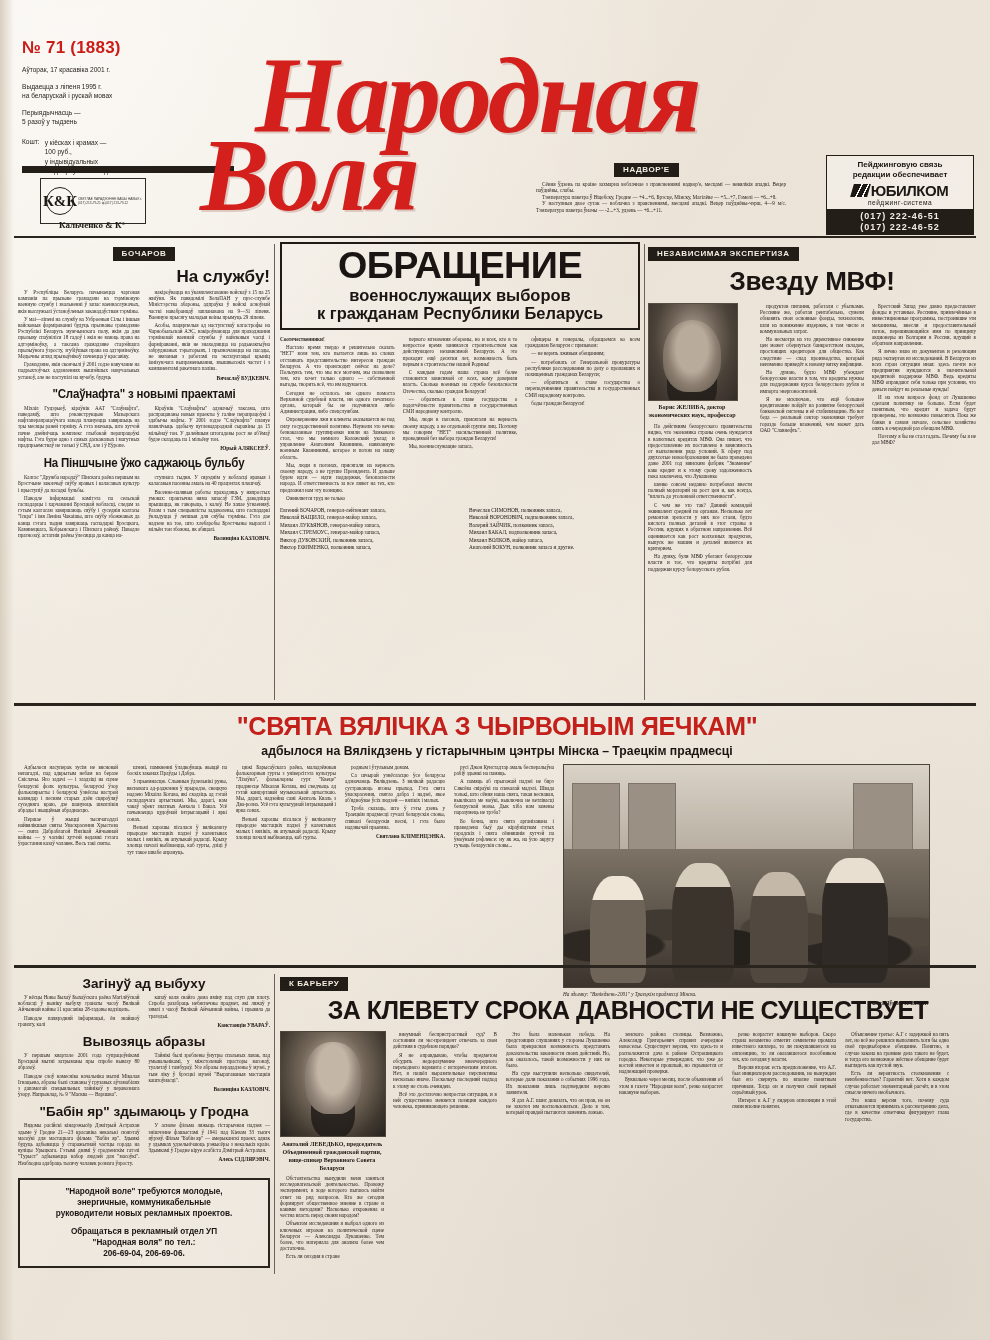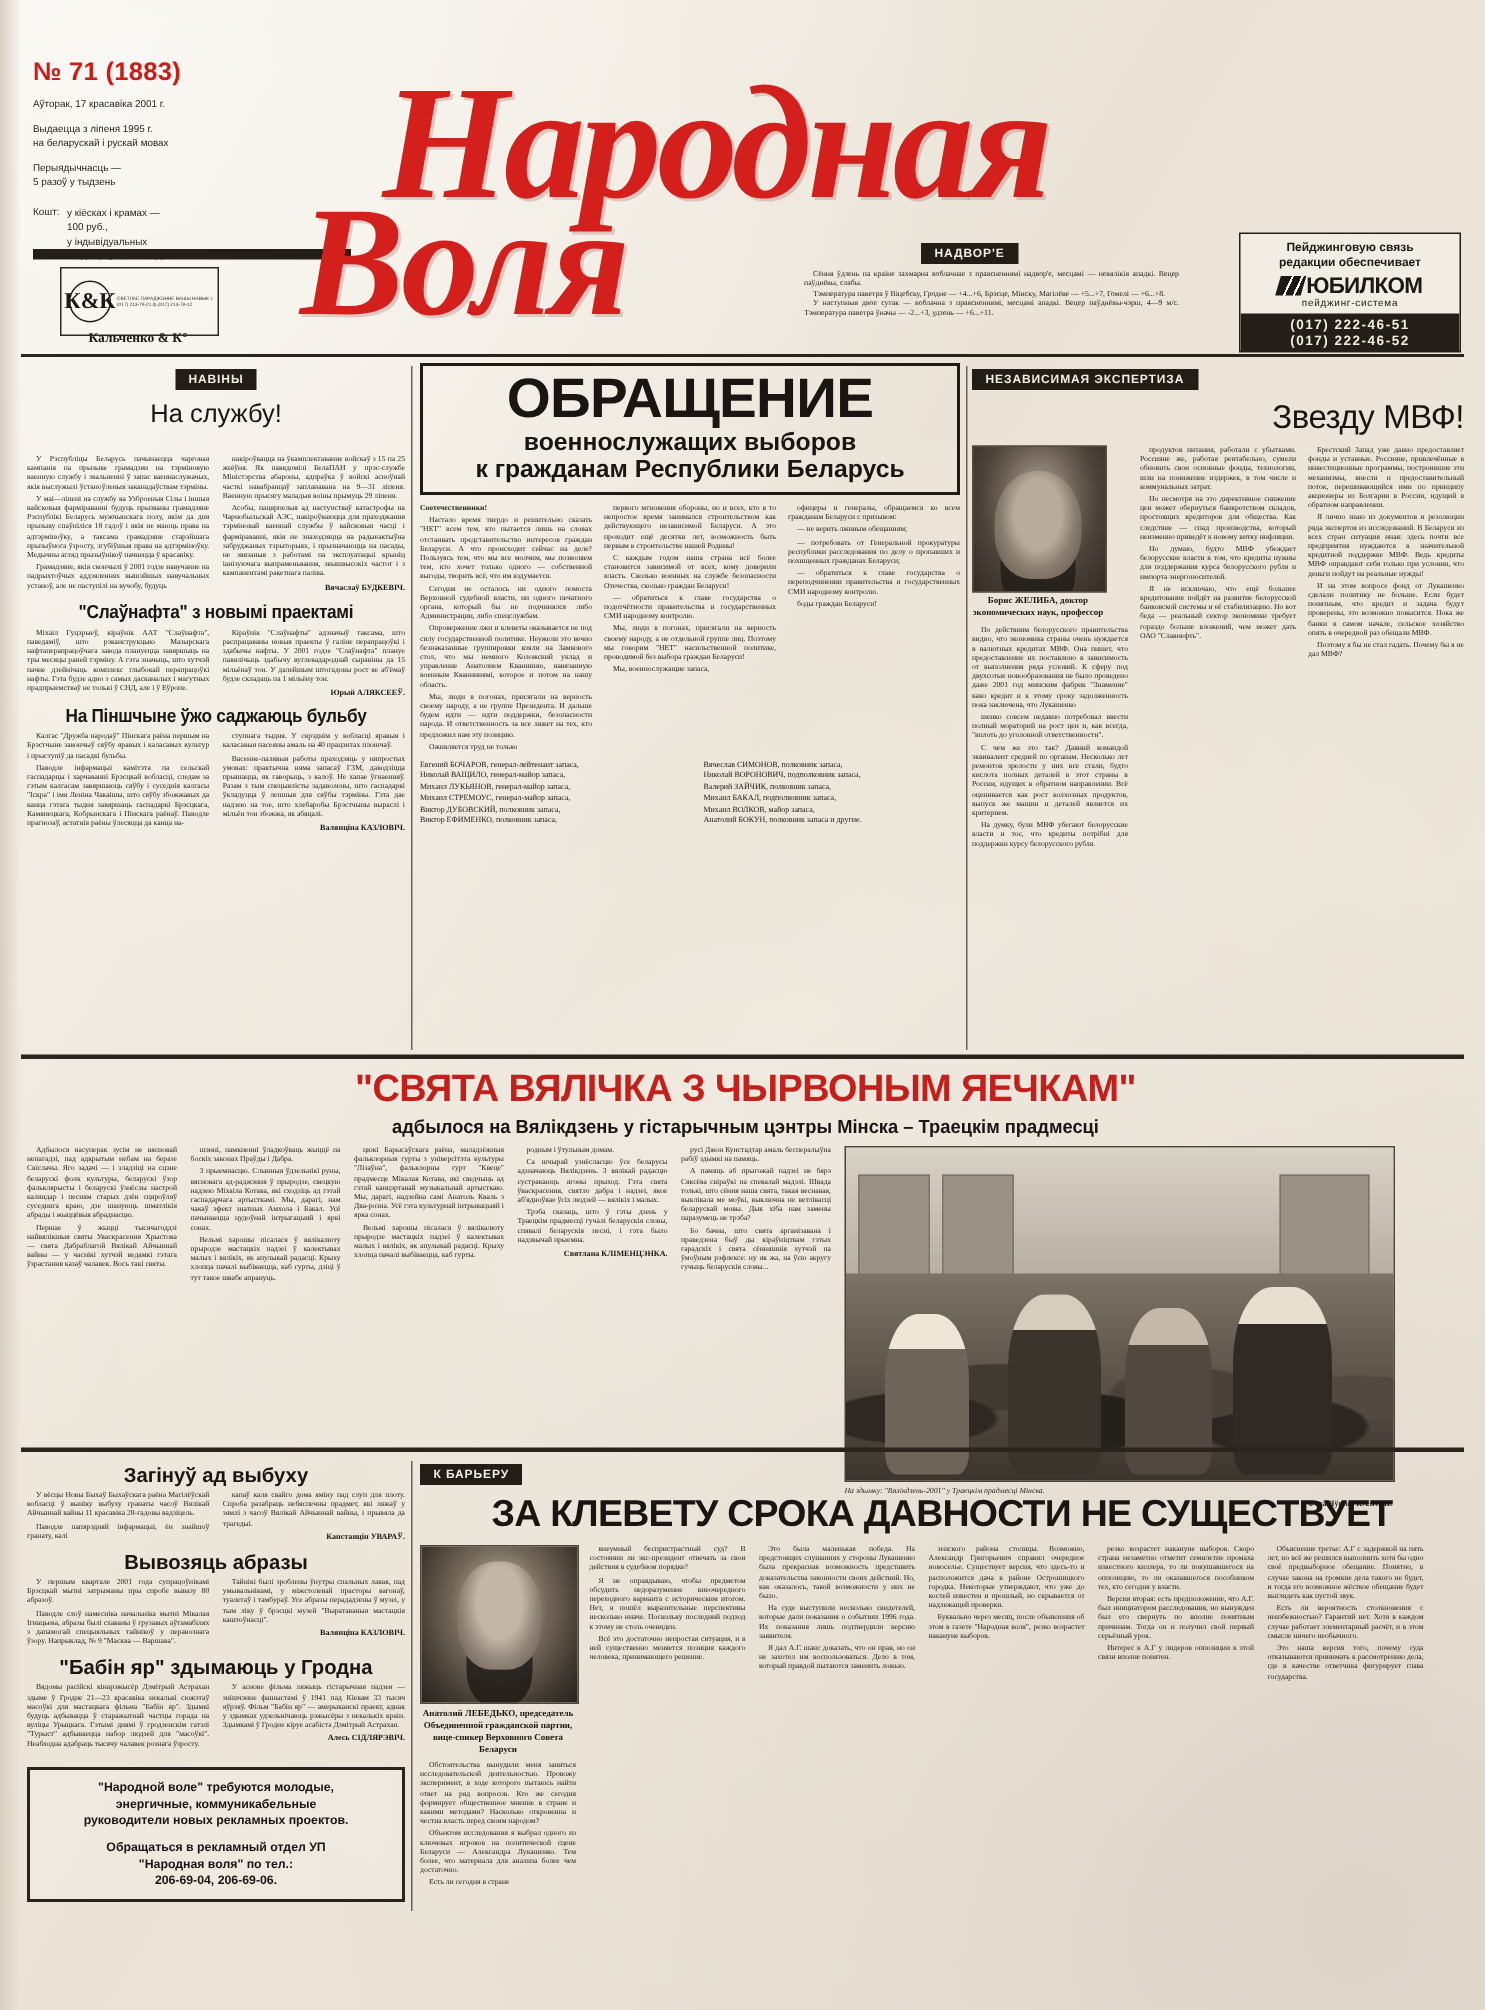--- a/index.html
+++ b/index.html
@@ -126,22 +126,22 @@
   
   #toprule{position:absolute;left:14px;top:236px;width:962px;height:2px;background:#2a241e;}
 
   
   .vline{position:absolute;width:1px;background:#6b6158;}
 
   
   #news{position:absolute;left:18px;top:242px;width:252px;}
   .center{text-align:center;}
   .hd-serif{
-    font-family:"Liberation Sans",sans-serif;font-weight:normal;
-    font-size:17px;color:#1a1512;text-align:center;margin:6px 0 17px 0;
+    font-family:"Liberation Sans",sans-serif;font-weight:bold;
+    font-size:17px;color:#1a1512;text-align:right;margin:6px 0 2px 0;
   }
   .hd-cond{
     font-family:"Liberation Sans",sans-serif;font-weight:bold;
     font-size:12.5px;color:#1a1512;text-align:center;margin:5px 0 4px 0;
     transform:scaleX(.92);letter-spacing:-.2px;
   }
 
   
   #appeal{position:absolute;left:280px;top:242px;width:360px;}
   .appeal-box{border:2px solid #201a15;padding:4px 6px 6px 6px;}
@@ -159,22 +159,22 @@
     font-size:16.5px;line-height:18px;text-align:center;color:#1a1512;
   }
   .signers{display:flex;gap:18px;margin-top:4px;}
   .signers ul{list-style:none;margin:0;padding:0;flex:1;}
   .signers li{font-size:5.3px;line-height:7.4px;color:#1d1813;}
 
   
   #expert{position:absolute;left:648px;top:242px;width:328px;}
   .expert-kicker{text-align:left;}
   .expert-h{
-    font-family:"Liberation Sans",sans-serif;font-weight:normal;
-    font-size:22px;text-align:right;color:#1a1512;margin:5px 0 6px 0;letter-spacing:-.3px;
+    font-family:"Liberation Sans",sans-serif;font-weight:bold;
+    font-size:26px;text-align:center;color:#1a1512;margin:5px 0 6px 0;letter-spacing:-.3px;
   }
   .portrait{
     width:88px;height:96px;float:left;margin:0 6px 3px 0;
     background:
       radial-gradient(ellipse at 50% 36%, #8f8276 0 22%, #6d6155 40%, #4b4239 62%, #332c26 100%),
       #4a4139;
     border:1px solid #564c42;
     position:relative;overflow:hidden;
   }
   .portrait::after{
@@ -336,21 +336,21 @@
       <div class="pa-phone">
         <div>(017) 222-46-51</div>
         <div>(017) 222-46-52</div>
       </div>
     </div>
   </div>
 
   <div id="toprule"></div>
 
   <div id="news">
-    <div class="center"><span class="kicker">НАВІНЫ</span></div>
+    <div class="center"><span class="kicker">БОЧАРОВ</span></div>
 
     <div>
       <div class="hd-serif">На службу!</div>
       <div style="display:flex;gap:9px;">
         <div class="col-txt" style="flex:1;">
           <p>У Рэспубліцы Беларусь пачынаецца чарговая кампанія па прызыве грамадзян на тэрміновую ваенную службу і звальненні ў запас ваеннаслужачых, якія выслужылі ўстаноўленыя заканадаўствам тэрміны.</p>
           <p>У маі—ліпені на службу ва Узброеныя Сілы і іншыя вайсковыя фарміраванні будуць прызваны грамадзяне Рэспублікі Беларусь мужчынскага полу, якім да дня прызыву спаўніліся 18 гадоў і якія не маюць права на адтэрміноўку, а таксама грамадзяне старэйшага прызыўнога ўзросту, згубіўшыя права на адтэрміноўку. Медычны агляд прызыўнікоў пачнецца ў красавіку.</p>
           <p>Грамадзяне, якія скончылі ў 2001 годзе навучанне на падрыхтоўчых аддзяленнях вышэйшых навучальных устаноў, але не паступілі на вучобу, будуць</p>
         </div>
         <div class="col-txt" style="flex:1;">

